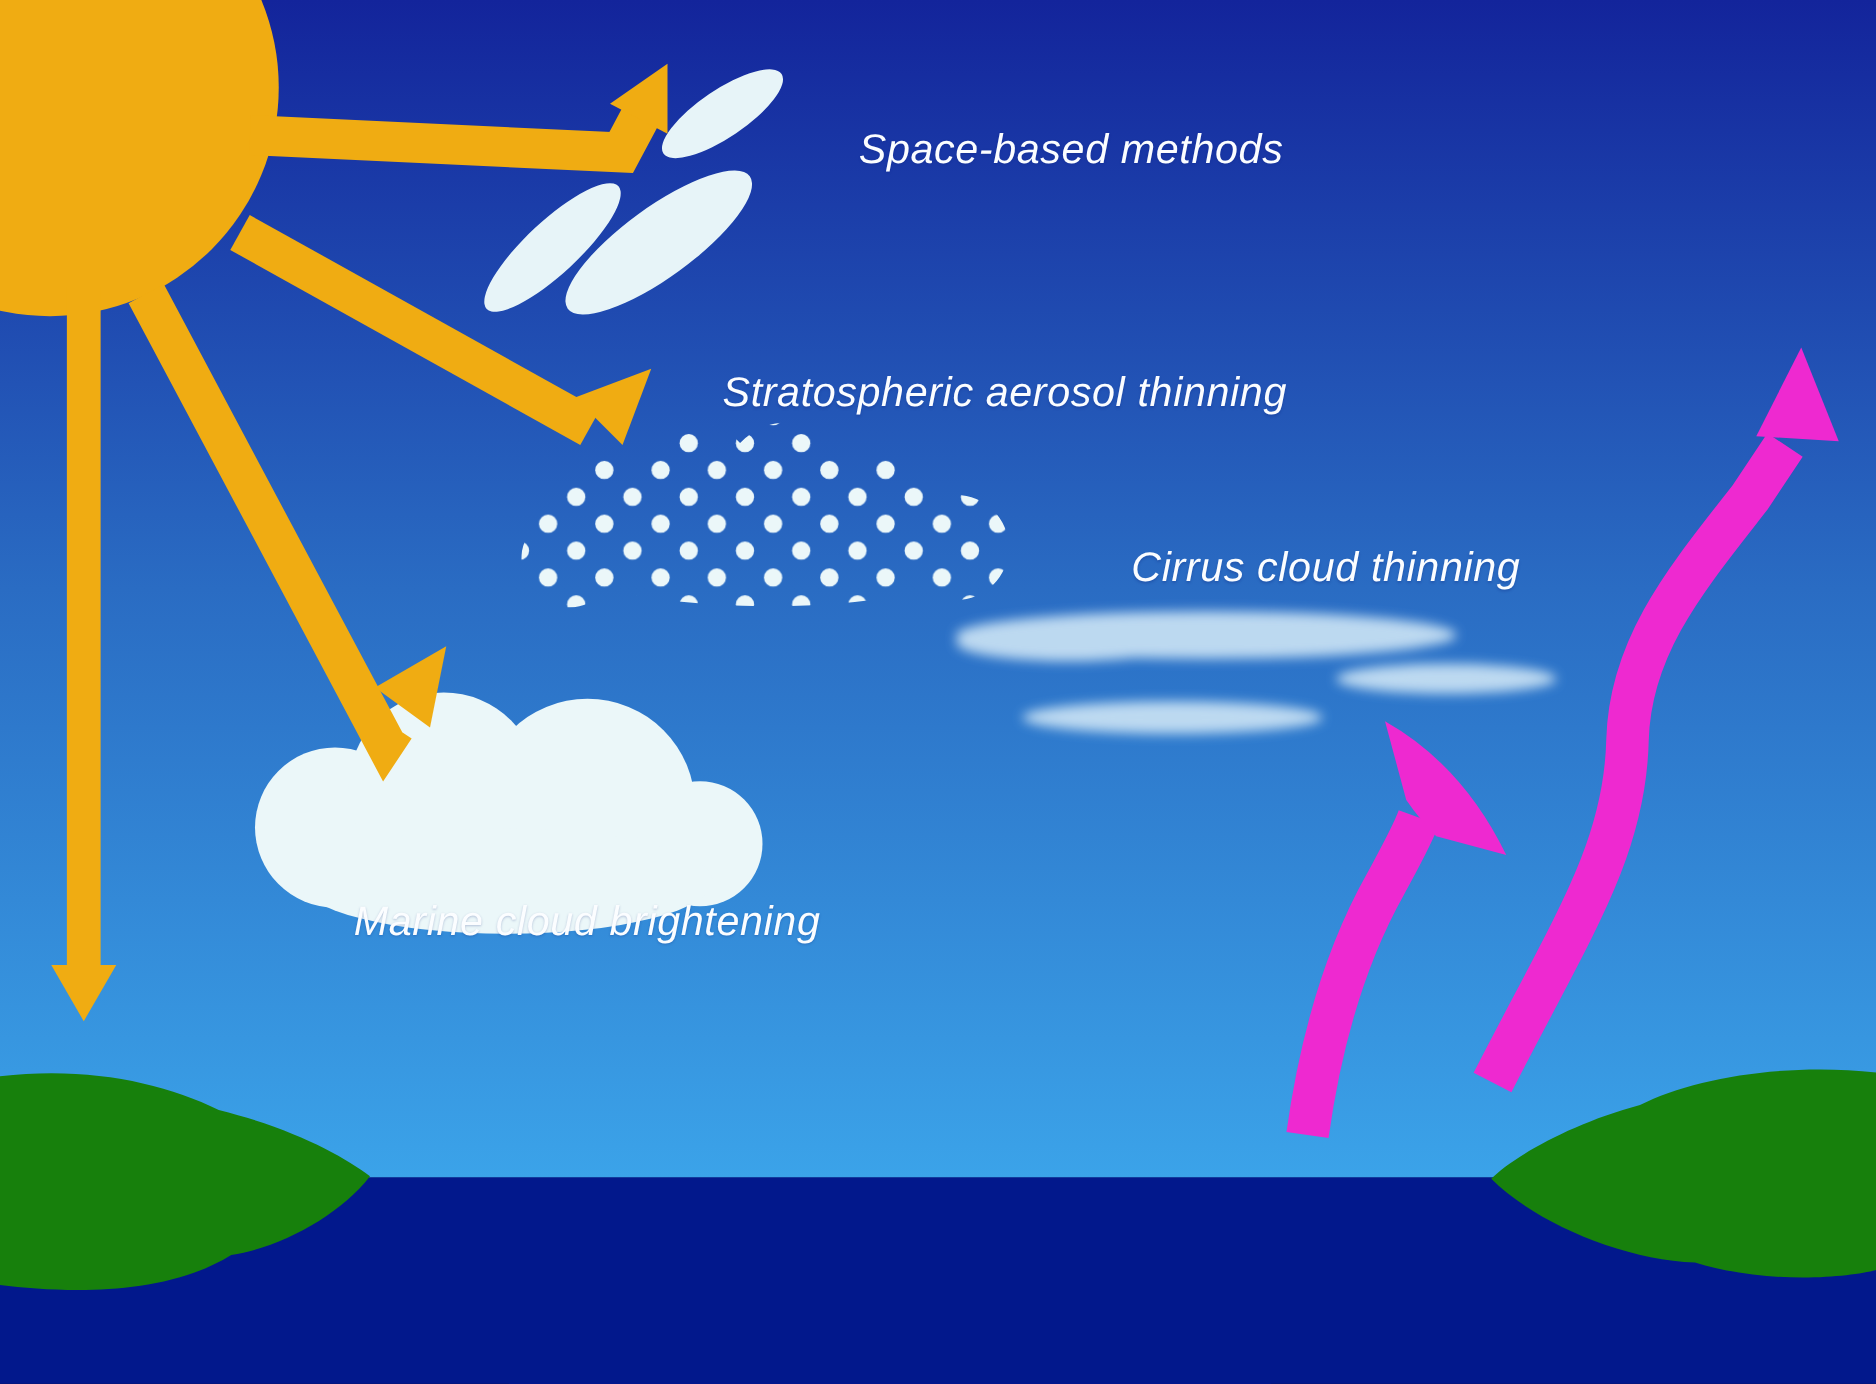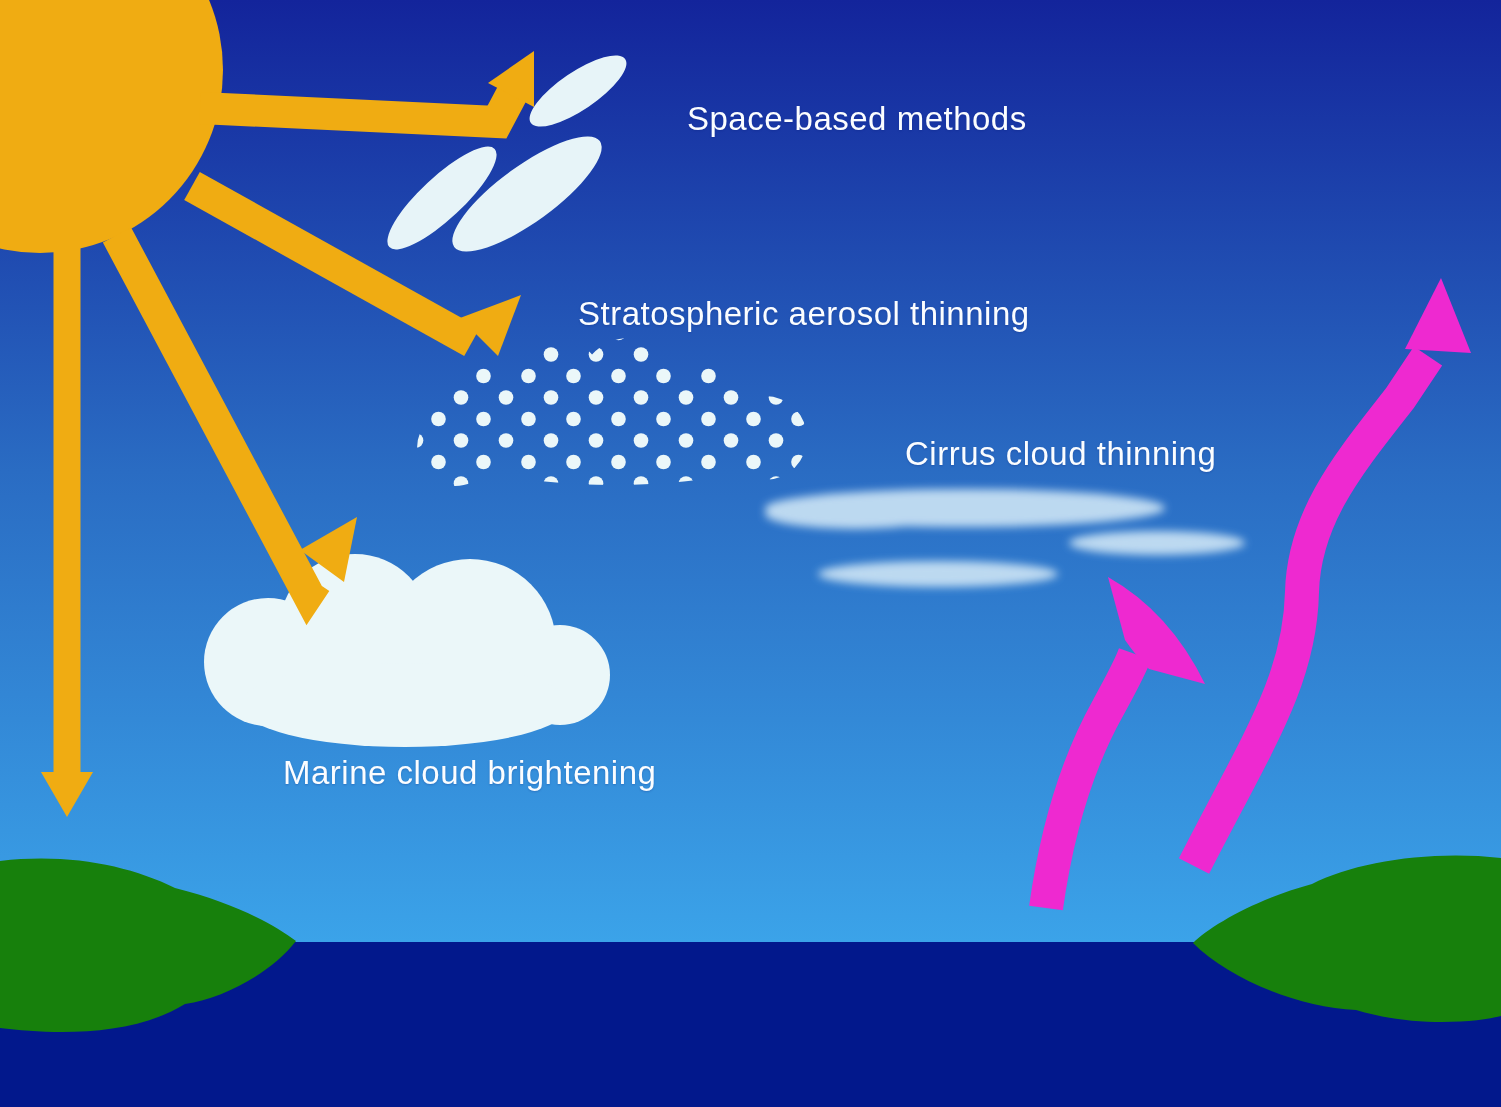--- a/index.html
+++ b/index.html
@@ -11,25 +11,26 @@
   }
   #scene{position:absolute;inset:0;display:block;}
   .label{
     position:absolute;
     color:#fbfdff;
     font-size:33px;
     font-weight:400;
     letter-spacing:0.5px;
     white-space:nowrap;
     text-shadow:0 1px 2px rgba(10,30,120,0.25);
+    font-style:italic;
   }
   #label-space{left:687px;top:100px;}
   #label-strat{left:578px;top:295px;}
   #label-cirrus{left:905px;top:435px;text-align:right;}
-  #label-marine{left:283px;top:754px;}
+  #label-marine{left:283px;top:718px;}
 </style>
 </head>
 <body>
 
 <div id="stage">
 
   <svg id="scene" viewBox="0 0 1501 1107">
     <defs>
       <linearGradient id="skyGrad" x1="0" y1="0" x2="0" y2="1">
         <stop offset="0" stop-color="#13249B"></stop>

